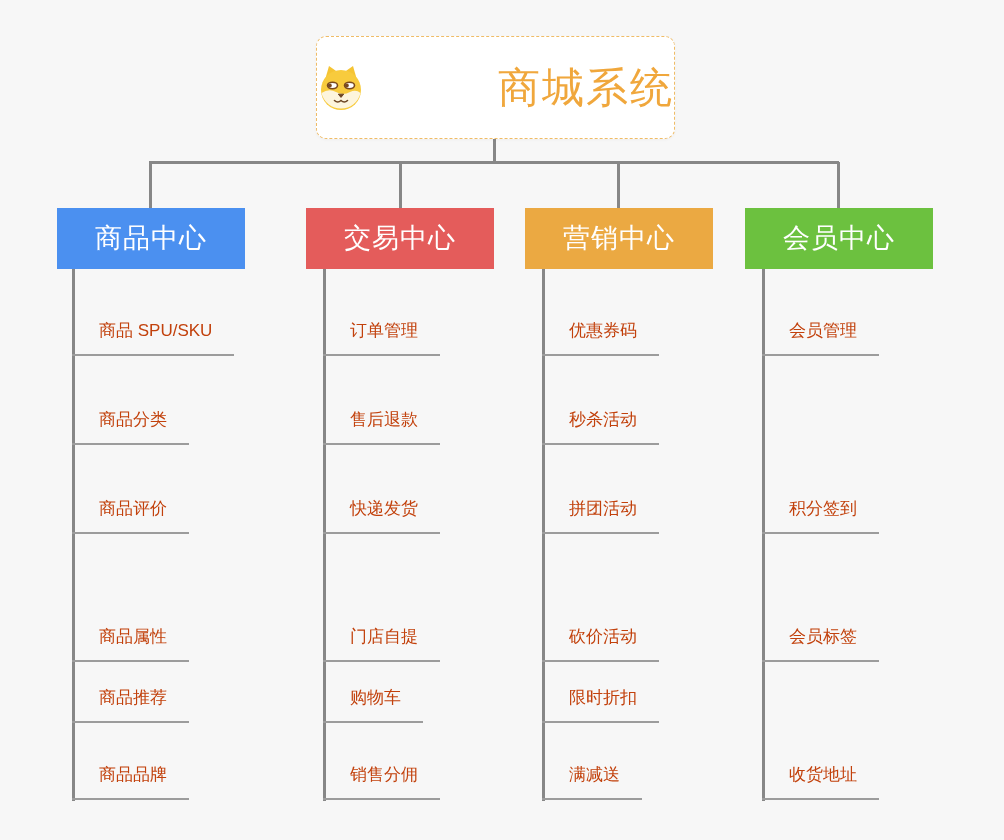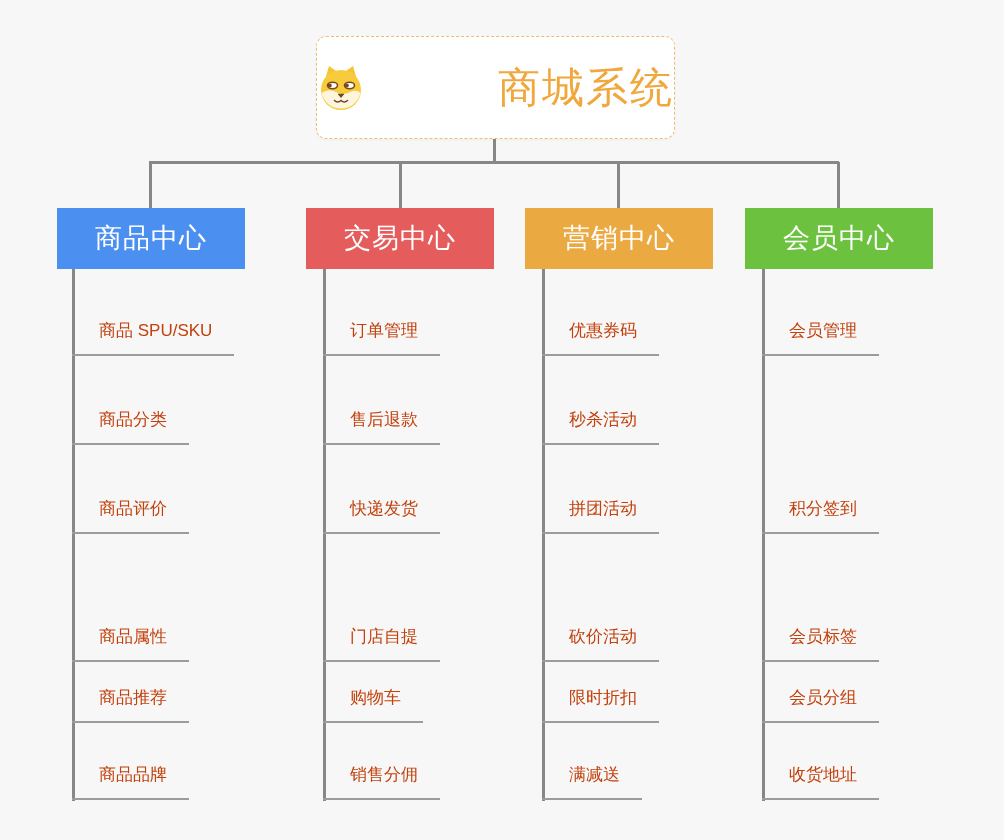--- a/index.html
+++ b/index.html
@@ -132,16 +132,15 @@
   <div class="sub-item c2 r1">秒杀活动</div>
   <div class="sub-item c2 r0">优惠券码</div>
   <div class="sub-item c2 r2">拼团活动</div>
   <div class="sub-item c2 r3">砍价活动</div>
   <div class="sub-item c2 r4">限时折扣</div>
   <div class="sub-item c2 r5">满减送</div>
 
   <div class="sub-item c3 r0">会员管理</div>
   <div class="sub-item c3 r2">积分签到</div>
   <div class="sub-item c3 r3">会员标签</div>
-  <div class="sub-item c3 r4">会员分组</div>
   <div class="sub-item c3 r5">收货地址</div>
 
 </div>
 
 </body></html>

